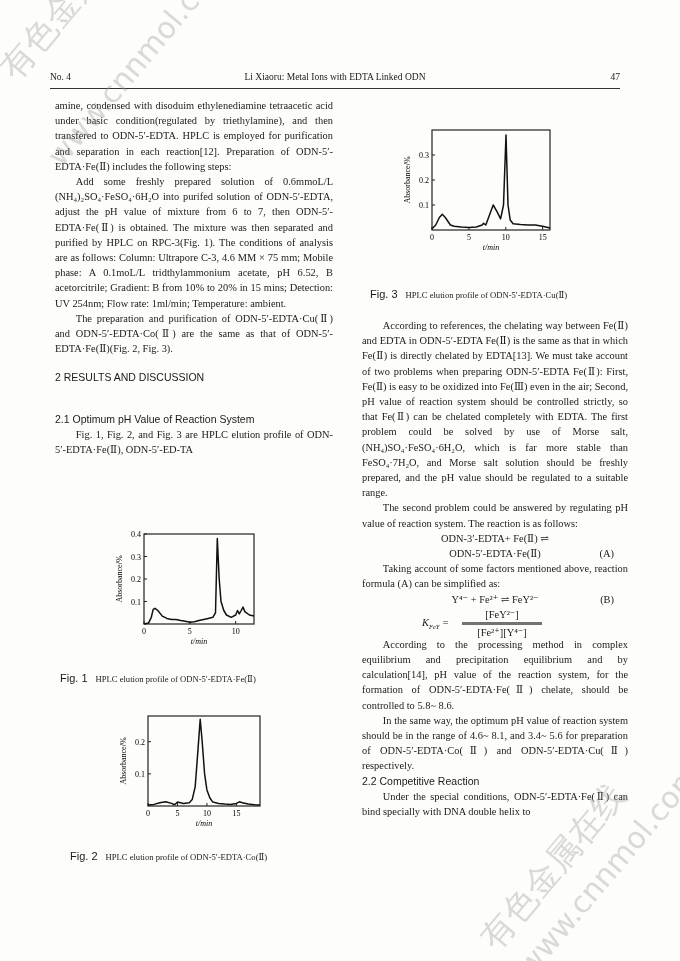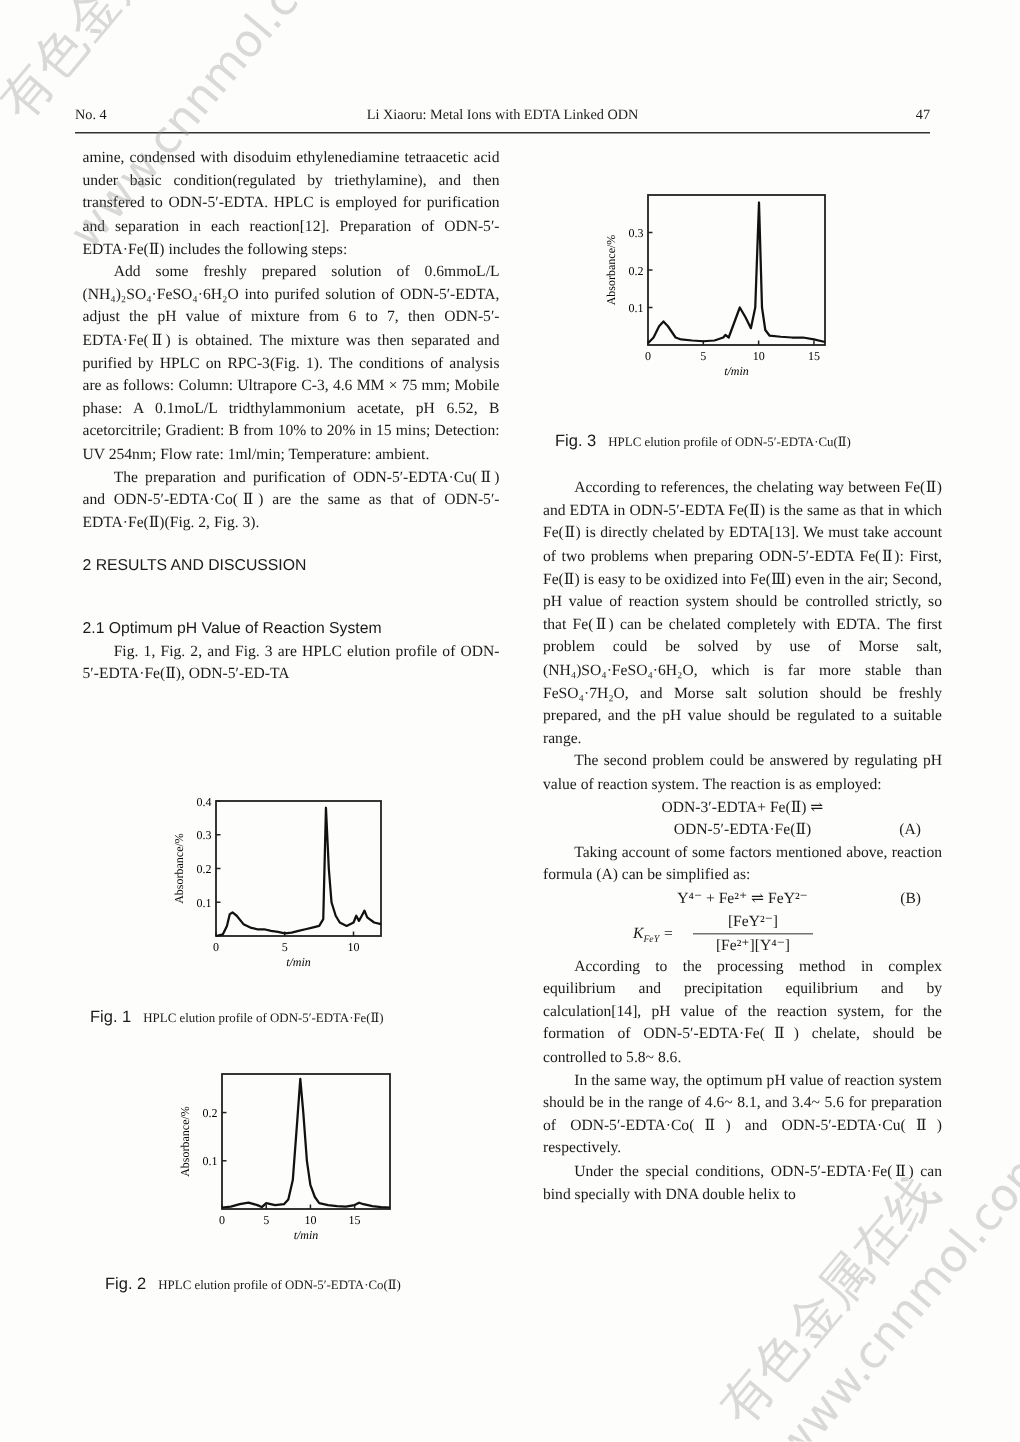--- a/index.html
+++ b/index.html
@@ -128,40 +128,41 @@
           <polyline points="44.0,106.8 47.7,103.0 51.4,95.5 54.3,92.3 57.3,95.5 62.4,103.0 66.1,104.3 73.5,105.0 80.9,105.5 88.3,105.0 94.2,103.0 95.6,101.3 97.8,103.0 101.5,93.0 105.2,83.0 108.9,89.3 112.6,96.8 115.5,83.0 118.0,13.0 120.0,83.0 122.2,98.0 125.1,101.8 132.5,102.5 139.9,103.0 147.3,103.0 154.6,104.3 162.0,106.0" fill="none" stroke="#111" stroke-width="1.5" stroke-linejoin="round"></polyline>
         </g>
     </svg>
   </div>
   <div class="caption" style="left:370px;top:288px;">
     <span class="figlbl">Fig. 3</span><span>HPLC elution profile of ODN-5′-EDTA·Cu(Ⅱ)</span>
   </div>
 
   <div class="col right-col">
     <p class="indent">According to references, the chelating way between Fe(Ⅱ) and EDTA in ODN-5′-EDTA Fe(Ⅱ) is the same as that in which Fe(Ⅱ) is directly chelated by EDTA[13]. We must take account of two problems when preparing ODN-5′-EDTA Fe(Ⅱ): First, Fe(Ⅱ) is easy to be oxidized into Fe(Ⅲ) even in the air; Second, pH value of reaction system should be controlled strictly, so that Fe(Ⅱ) can be chelated completely with EDTA. The first problem could be solved by use of Morse salt, (NH₄)SO₄·FeSO₄·6H₂O, which is far more stable than FeSO₄·7H₂O, and Morse salt solution should be freshly prepared, and the pH value should be regulated to a suitable range.</p>
-    <p class="indent">The second problem could be answered by regulating pH value of reaction system. The reaction is as employed:</p>
+    <p class="indent">The second problem could be answered by regulating pH value of reaction system. The reaction is as follows:</p>
     <div class="eq">
       <div>ODN-3′-EDTA+ Fe(Ⅱ) ⇌</div>
       <div><span>ODN-5′-EDTA·Fe(Ⅱ)</span><span class="tag">(A)</span></div>
     </div>
     <p class="indent">Taking account of some factors mentioned above, reaction formula (A) can be simplified as:</p>
     <div class="eq">
       <span>Y⁴⁻ + Fe²⁺ ⇌ FeY²⁻</span><span class="tag">(B)</span>
     </div>
     <div class="eq" style="height:30px;">
       <span style="position:absolute;left:60px;top:8px;font-style:italic;">
         <span>K</span><sub>FeY</sub> =
       </span>
       <span style="position:absolute;left:100px;top:0;display:inline-block;text-align:center;width:80px;">
-        <span style="display:block;border-bottom:1px solid #737373;">[FeY²⁻]</span>
+        <span style="display:block;border-bottom:3px solid #737373;">[FeY²⁻]</span>
         <span style="display:block;">[Fe²⁺][Y⁴⁻]</span>
       </span>
     </div>
     <p class="indent">According to the processing method in complex equilibrium and precipitation equilibrium and by calculation[14], pH value of the reaction system, for the formation of ODN-5′-EDTA·Fe(Ⅱ) chelate, should be controlled to 5.8~ 8.6.</p>
     <p class="indent">In the same way, the optimum pH value of reaction system should be in the range of 4.6~ 8.1, and 3.4~ 5.6 for preparation of ODN-5′-EDTA·Co(Ⅱ) and ODN-5′-EDTA·Cu(Ⅱ) respectively.</p>
+    <p class="sub-head">2.2   Competitive Reaction</p>
     <p class="indent">Under the special conditions, ODN-5′-EDTA·Fe(Ⅱ) can bind specially with DNA double helix to</p>
   </div>
 
   <div class="watermark" style="left:-10px;top:60px;font-size:34px;transform:rotate(-50deg);transform-origin:left top;">有色金属在线</div>
   <div class="watermark" style="left:40px;top:150px;font-size:30px;transform:rotate(-50deg);transform-origin:left top;">www.cnnmol.com</div>
   <div class="watermark" style="left:470px;top:930px;font-size:34px;transform:rotate(-50deg);transform-origin:left top;">有色金属在线</div>
   <div class="watermark" style="left:510px;top:960px;font-size:30px;transform:rotate(-50deg);transform-origin:left top;">www.cnnmol.com</div>
 </div>
 
 </body></html>

